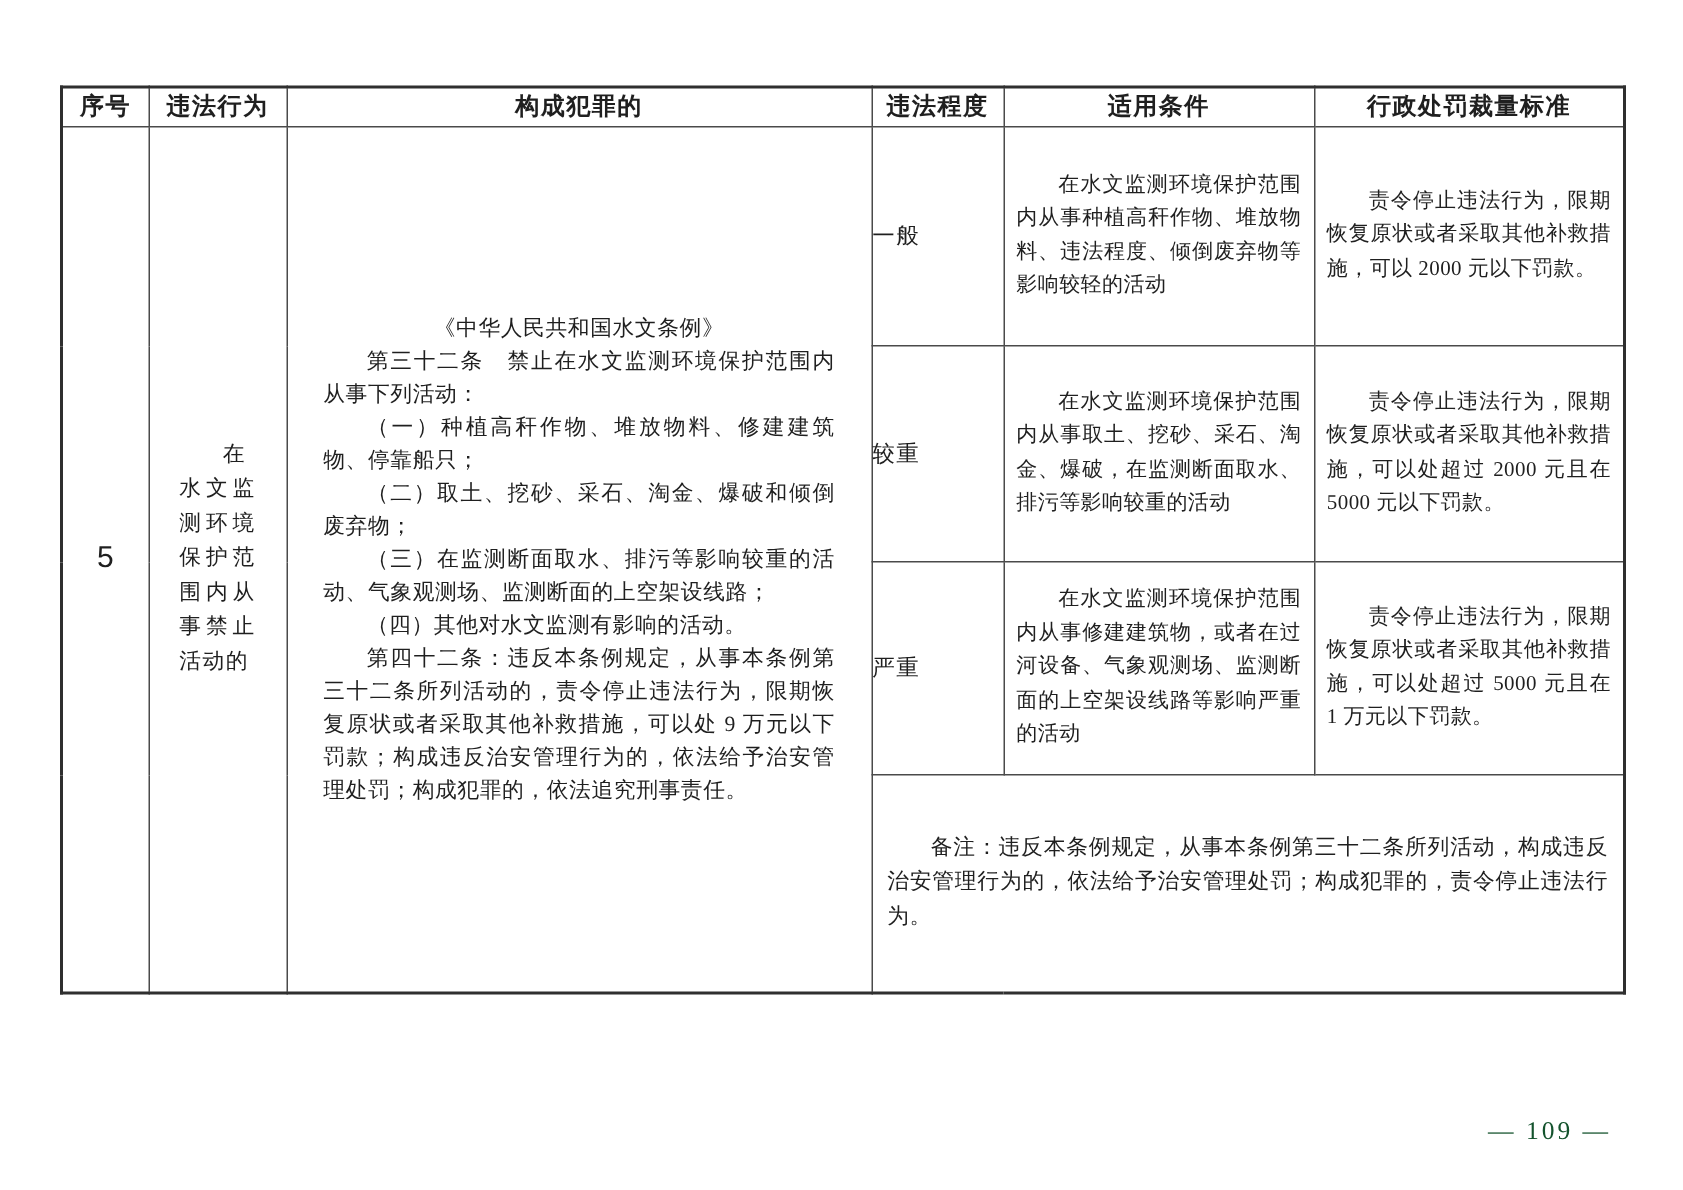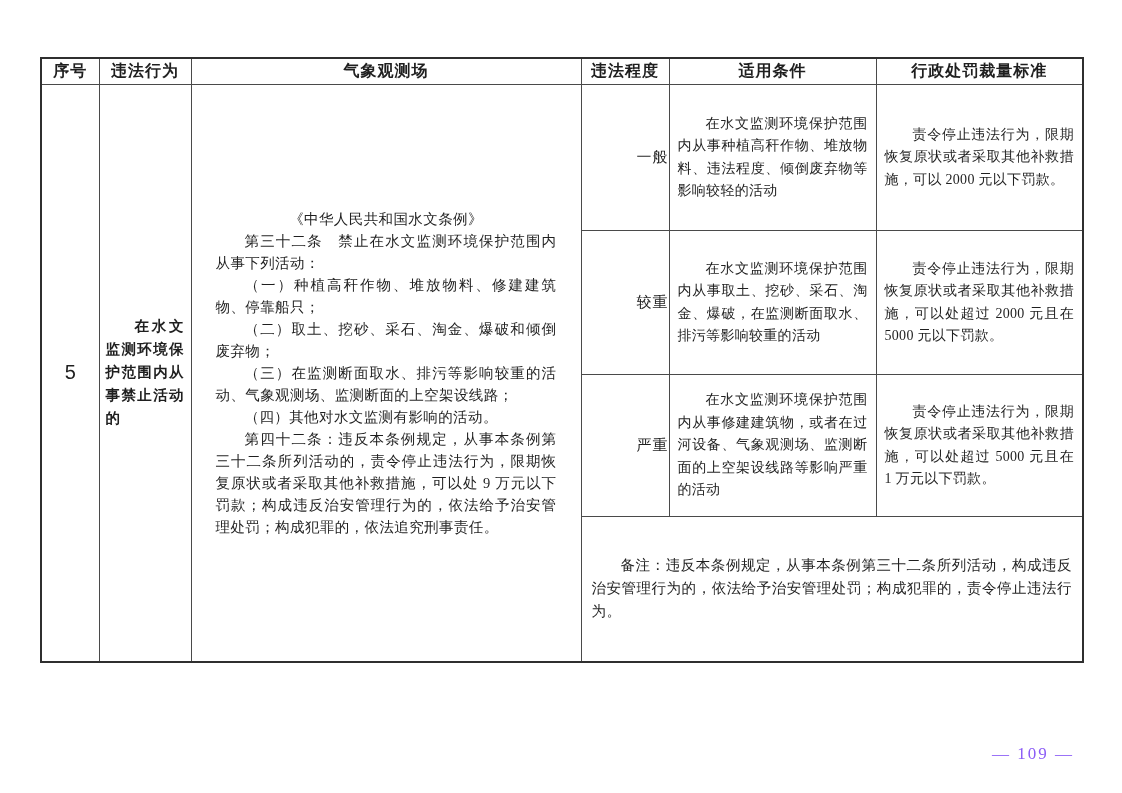--- a/index.html
+++ b/index.html
@@ -37,41 +37,40 @@
     text-align: center;
     letter-spacing: 1px;
     padding: 2px 0;
   }
 
   td.seq {
     text-align: center;
     font-family: "Liberation Sans", "DejaVu Sans", sans-serif;
     font-size: 20px;
   }
-  td.behavior { padding: 4px 6px; font-weight: bold; }
+  td.behavior { padding: 4px 20px; }
   td.behavior p {
     font-size: 14.5px; line-height: 23px;
     text-indent: 2em;
     text-align: justify; text-justify: inter-character;
     letter-spacing: 1px;
   }
   td.basis { padding: 4px 24px; }
   td.basis p {
     font-size: 14.5px; line-height: 22px;
     text-align: justify; text-justify: inter-character;
     text-indent: 2em;
     letter-spacing: 0.4px;
   }
   td.basis p.title { text-align: center; text-indent: 0; }
 
   td.level {
-    text-align: right;
+    text-align: left;
     font-size: 15px;
     letter-spacing: 1px;
-    padding-left: 12px;
   }
   td.cond, td.std { padding: 4px 8px; }
   td.cond p, td.std p {
     font-size: 14px; line-height: 22.5px;
     text-indent: 2em;
     text-align: justify; text-justify: inter-character;
     letter-spacing: 0.3px;
   }
   td.remark { padding: 4px 10px; }
   td.remark p {
@@ -80,21 +79,21 @@
     text-align: justify; text-justify: inter-character;
     letter-spacing: 0.4px;
   }
 
   .page-number {
     position: absolute;
     top: 744px; right: 48px;
     font-size: 17px;
     letter-spacing: 2px;
     font-family: "Liberation Serif", "DejaVu Serif", serif;
-    color: #8b5cf6;
+    color: #14532d;
   }
 </style>
 </head>
 <body>
 
 <div class="page">
 
   <table class="ptable">
     <colgroup>
       <col style="width:58px">
@@ -102,21 +101,21 @@
       <col style="width:390px">
       <col style="width:88px">
       <col style="width:207px">
       <col style="width:207px">
     </colgroup>
 
     <tbody>
         <tr class="hdr">
       <th class="hcell">序号</th>
       <th class="hcell">违法行为</th>
-      <th class="hcell">气象观测场</th>
+      <th class="hcell">构成犯罪的</th>
       <th class="hcell">违法程度</th>
       <th class="hcell">适用条件</th>
       <th class="hcell">行政处罚裁量标准</th>
     </tr>
 
     <tr class="r1">
       <td class="seq" rowspan="4">5</td>
       <td class="behavior" rowspan="4">
         <p>在水文监测环境保护范围内从事禁止活动的</p>
       </td>

